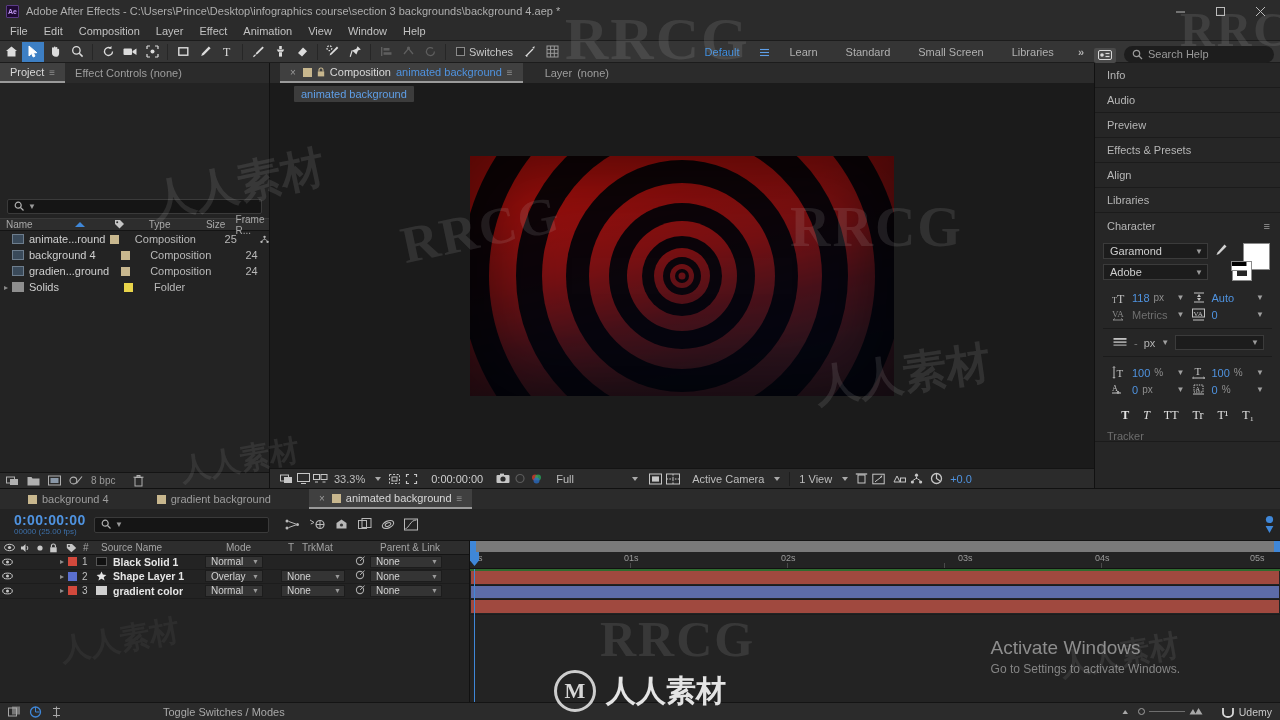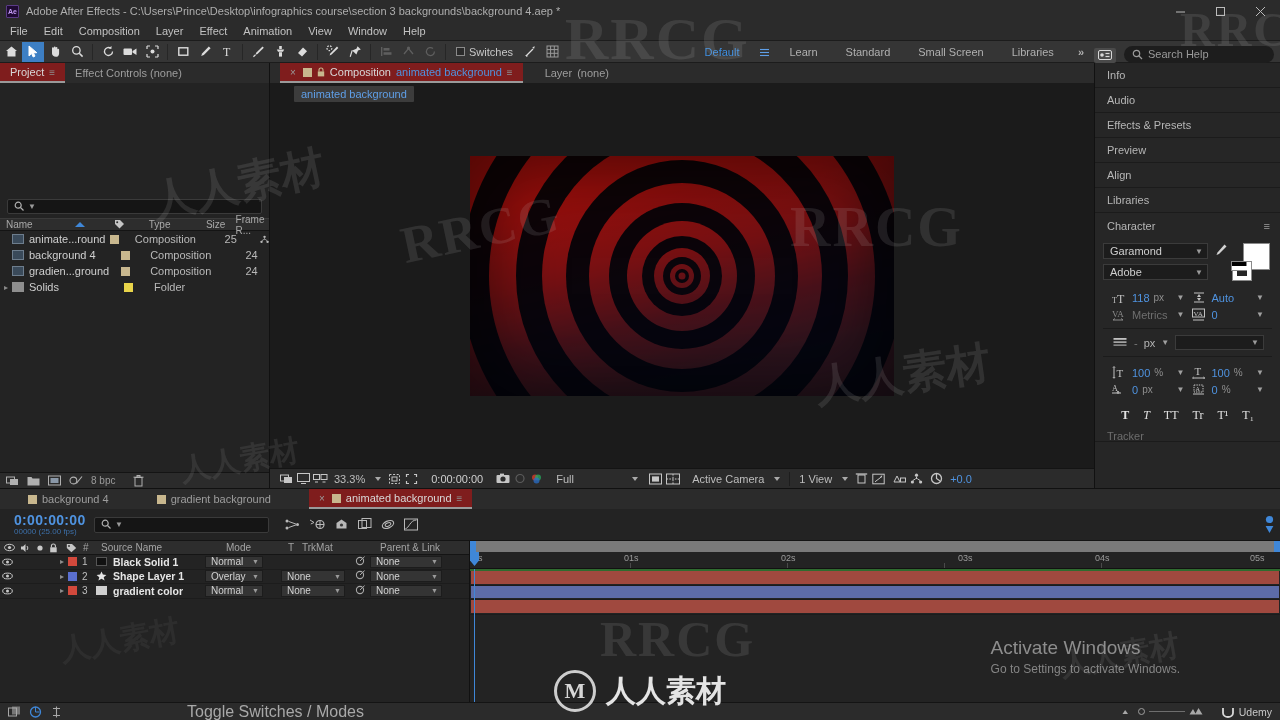--- a/index.html
+++ b/index.html
@@ -68,21 +68,21 @@
   .col-project { width:270px; flex:0 0 270px; display:flex; flex-direction:column; background:#1e1e1e; border-right:1px solid #111; }
   .col-comp { flex:1 1 auto; display:flex; flex-direction:column; background:#1e1e1e; min-width:0; }
   .col-right { width:186px; flex:0 0 186px; background:#262626; border-left:1px solid #111; display:flex; flex-direction:column; }
 
   
   .tabstrip { height:20px; background:#2b2b2b; display:flex; align-items:flex-end; flex:0 0 20px; }
   .ptab {
     height:20px; line-height:19px; padding:0 10px; font-size:11px; color:#9d9d9d;
     display:flex; align-items:center; gap:5px; white-space:nowrap;
   }
-  .ptab.active { color:#d8d8d8; border-bottom:2px solid #9a9a9a; background:#7f1d1d; }
+  .ptab.active { color:#d8d8d8; border-bottom:2px solid #9a9a9a; background:#404040; }
   .ptab .hamb { color:#8d8d8d; font-size:10px; letter-spacing:0; }
   .close-x { color:#9a9a9a; font-size:10px; margin-right:2px; }
   .sq-icon { width:9px; height:9px; background:#c8b78e; flex:0 0 9px; }
   .comp-name-blue { color:#4f93e0; }
 
   
   .proj-body { flex:1 1 auto; background:#232323; display:flex; flex-direction:column; min-height:0; }
   .proj-top { height:110px; flex:0 0 110px; }
   .proj-search {
     margin:6px 7px 4px 7px; height:15px; background:#151515; border:1px solid #3a3a3a;
@@ -232,21 +232,21 @@
   .tracks { flex:1 1 auto; position:relative; background:#232323; }
   .trk { position:absolute; left:0; right:0; height:14.5px; border-bottom:1px solid #1c1c1c; }
   .trk .bar { position:absolute; left:1px; right:1px; top:0; bottom:1px; }
   .green-line { position:absolute; left:0; right:0; top:0; height:2px; background:#2f6b2f; }
 
   
   .statusbar {
     height:18px; flex:0 0 18px; background:#2b2b2b; border-top:1px solid #141414;
     display:flex; align-items:center; padding-left:8px; gap:8px; font-size:10px; color:#9a9a9a;
   }
-  .ts-label { margin-left:116px; color:#a8a8a8; font-size:16px; }
+  .ts-label { margin-left:92px; color:#a8a8a8; font-size:11px; }
   .zoom-slider { margin-left:auto; display:flex; align-items:center; gap:4px; margin-right:10px; }
   .zs-line { width:36px; height:1px; background:#6e6e6e; }
   .zs-knob { width:7px;height:7px;border:1px solid #9e9e9e;border-radius:50%; }
   .udemy { display:flex; align-items:center; gap:4px; color:#c8c8c8; font-size:10.5px; margin-right:8px; }
 
   
   .activate {
     position:absolute; right:100px; bottom:42px; text-align:left; pointer-events:none; z-index:3;
   }
   .act-t1 { font-size:19px; color:#8d8d8d; line-height:24px; }
@@ -750,24 +750,24 @@
     </div>
 
     <div class="col-right">
       <div class="rpanel">
           <span>Info</span>
         </div>
       <div class="rpanel">
           <span>Audio</span>
         </div>
       <div class="rpanel">
+          <span>Preview</span>
+        </div>
+      <div class="rpanel">
           <span>Effects &amp; Presets</span>
-        </div>
-      <div class="rpanel">
-          <span>Preview</span>
         </div>
       <div class="rpanel">
           <span>Align</span>
         </div>
       <div class="rpanel">
           <span>Libraries</span>
         </div>
 
       <div class="rpanel" style="border-bottom:none">
         <span>Character</span>

